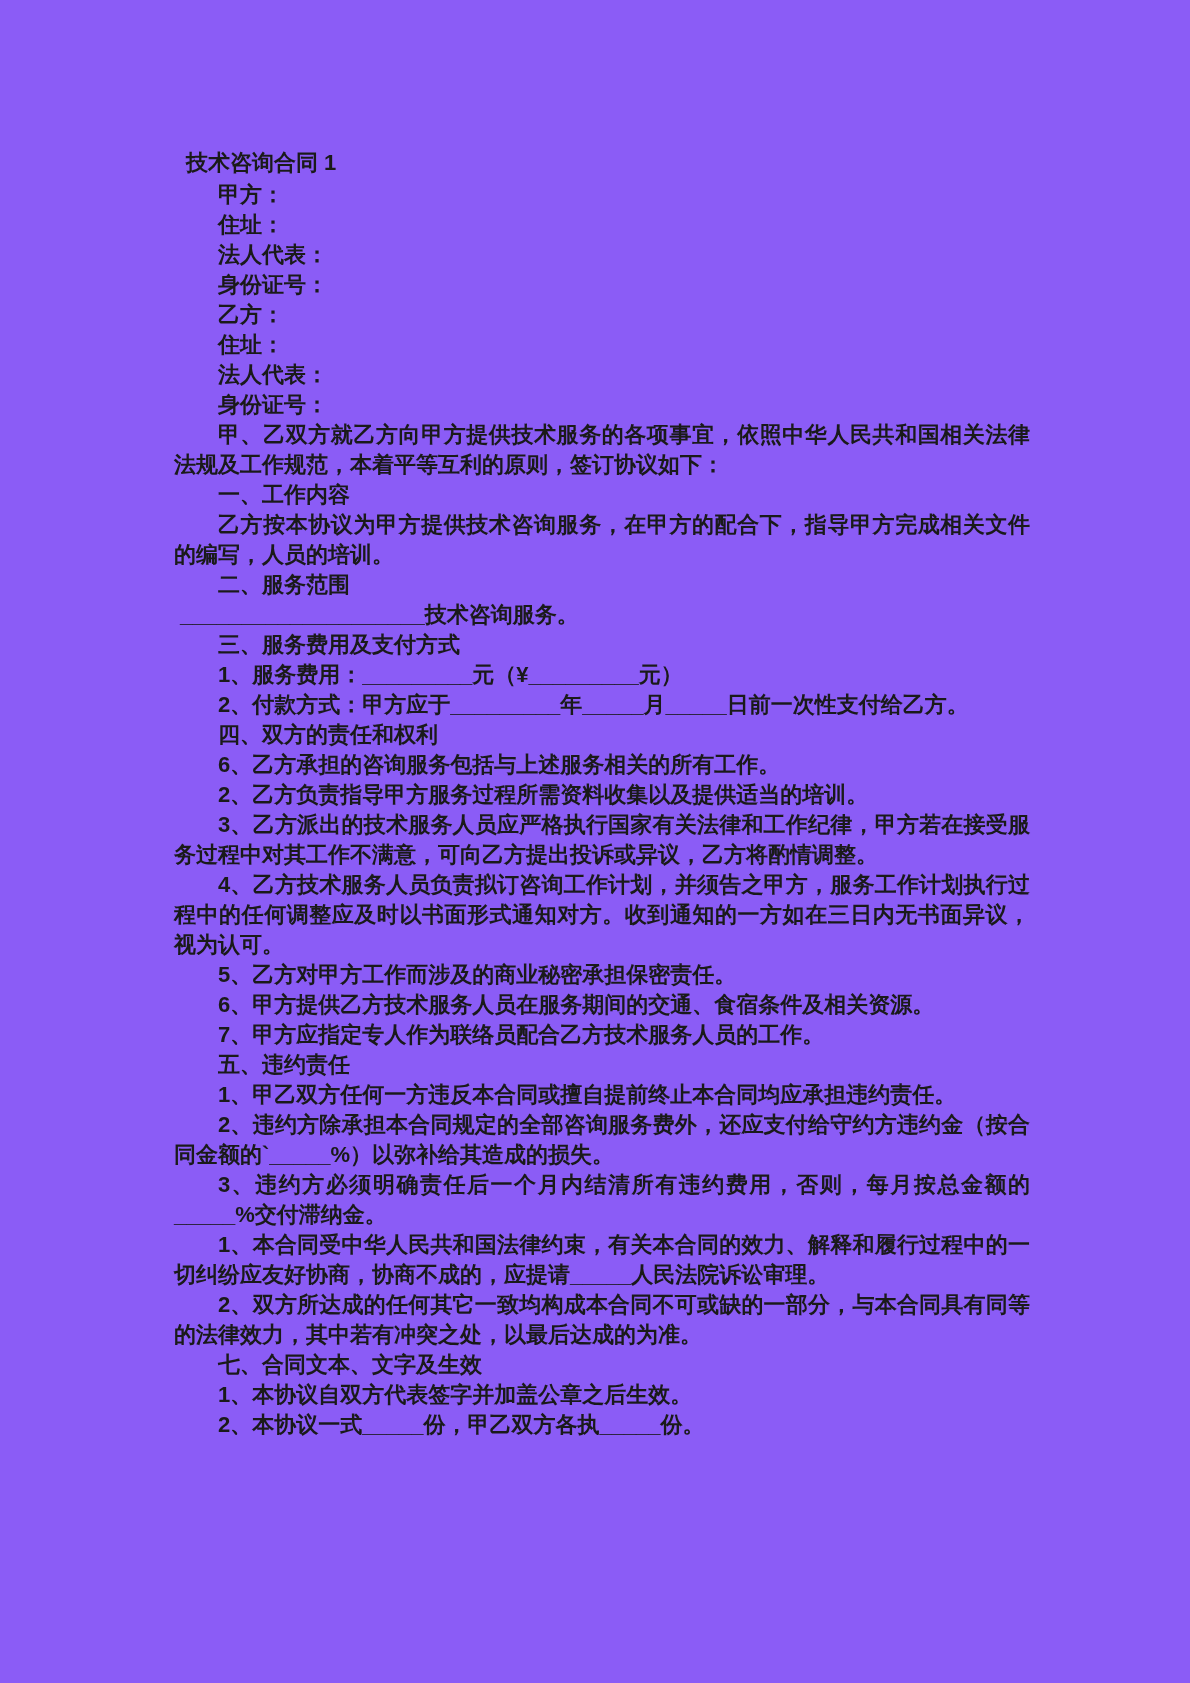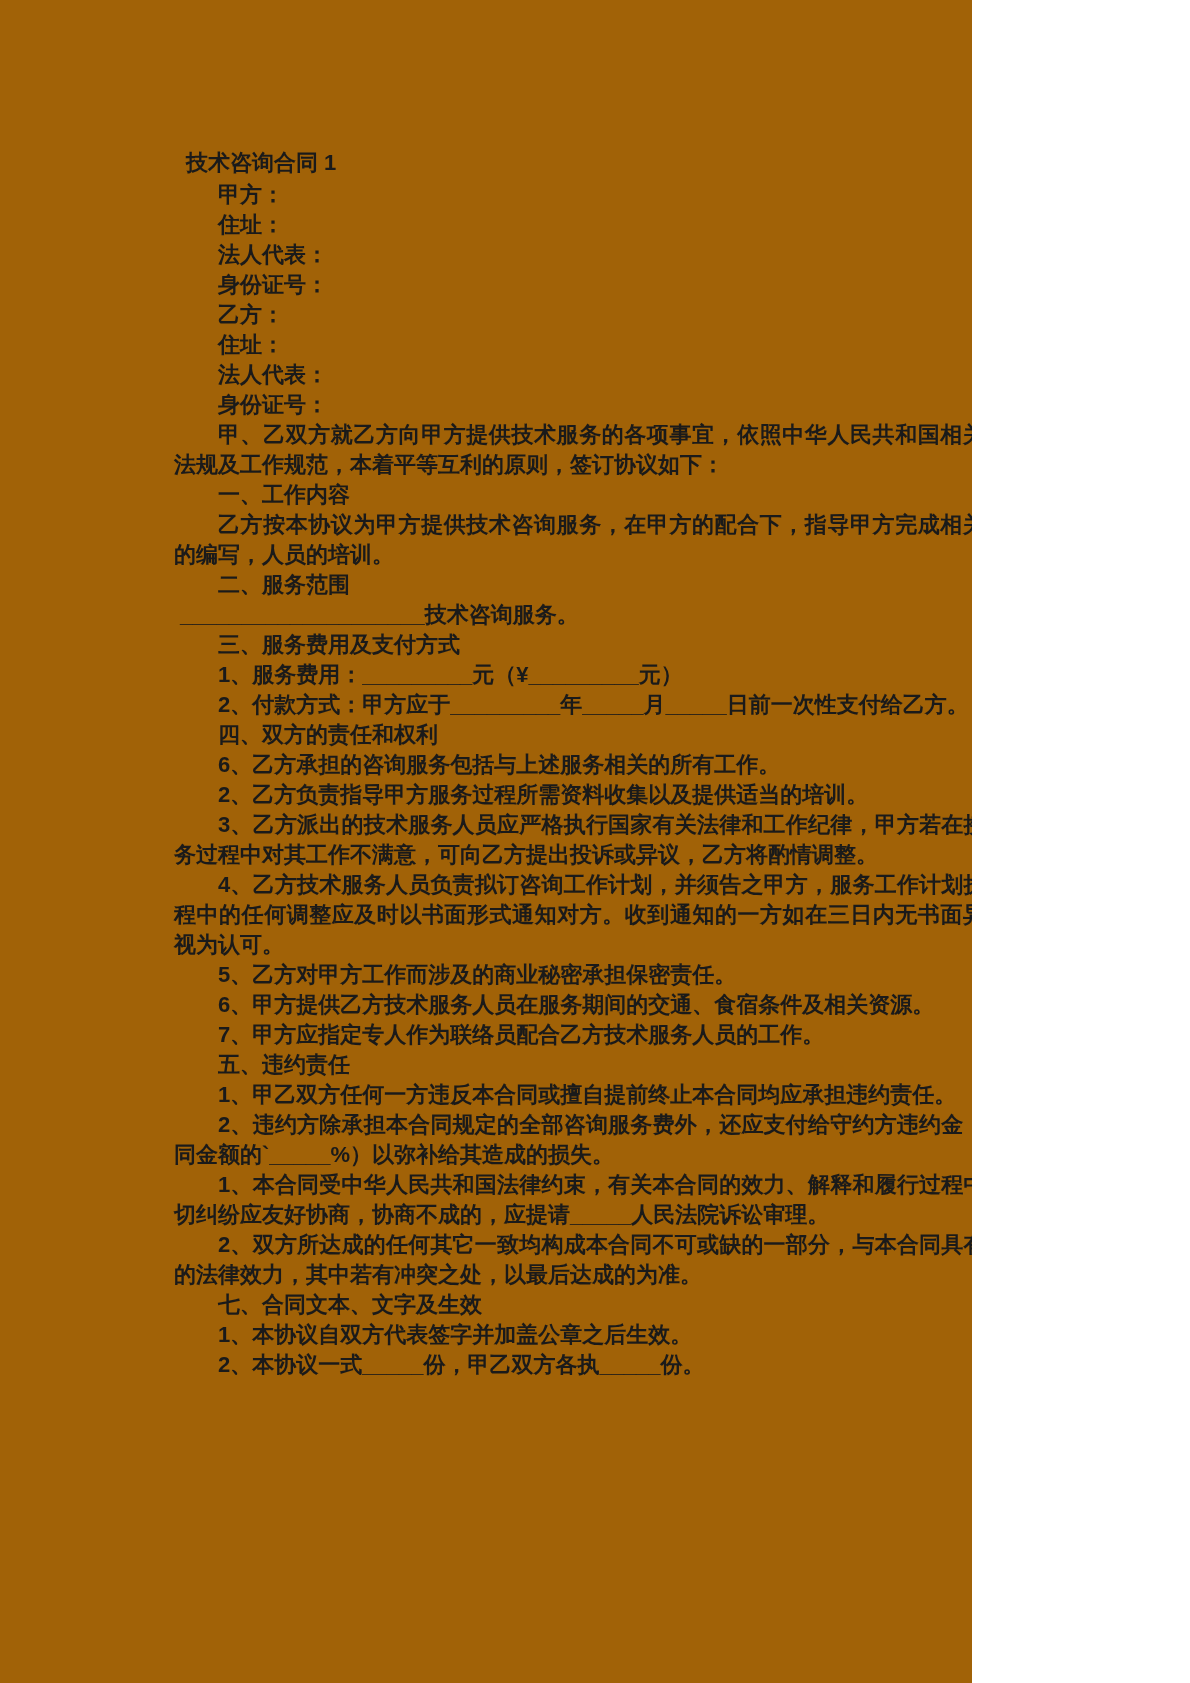--- a/index.html
+++ b/index.html
@@ -2,23 +2,23 @@
 <html><head>
 <meta charset="utf-8">
 <style>
   html, body {
     margin: 0;
     padding: 0;
     background: #ffffff;
   }
   .page {
     position: relative;
-    width: 972px;
+    width: 1190px;
     height: 1683px;
-    background: #a16207;
+    background: #8b5cf6;
     overflow: hidden;
     font-family: "Liberation Sans", sans-serif;
   }
   .doc {
     position: absolute;
     top: 148px;
     left: 174px;
     width: 856px;
     color: #1a1a1a;
     font-size: 22px;
@@ -68,19 +68,20 @@
     <p class="indent">6、乙方承担的咨询服务包括与上述服务相关的所有工作。</p>
     <p class="indent">2、乙方负责指导甲方服务过程所需资料收集以及提供适当的培训。</p>
     <p class="indent">3、乙方派出的技术服务人员应严格执行国家有关法律和工作纪律，甲方若在接受服务过程中对其工作不满意，可向乙方提出投诉或异议，乙方将酌情调整。</p>
     <p class="indent">4、乙方技术服务人员负责拟订咨询工作计划，并须告之甲方，服务工作计划执行过程中的任何调整应及时以书面形式通知对方。收到通知的一方如在三日内无书面异议，视为认可。</p>
     <p class="indent">5、乙方对甲方工作而涉及的商业秘密承担保密责任。</p>
     <p class="indent">6、甲方提供乙方技术服务人员在服务期间的交通、食宿条件及相关资源。</p>
     <p class="indent">7、甲方应指定专人作为联络员配合乙方技术服务人员的工作。</p>
     <p class="indent">五、违约责任</p>
     <p class="indent">1、甲乙双方任何一方违反本合同或擅自提前终止本合同均应承担违约责任。</p>
     <p class="indent">2、违约方除承担本合同规定的全部咨询服务费外，还应支付给守约方违约金（按合同金额的`_____%）以弥补给其造成的损失。</p>
+    <p class="indent">3、违约方必须明确责任后一个月内结清所有违约费用，否则，每月按总金额的_____%交付滞纳金。</p>
     <p class="indent">1、本合同受中华人民共和国法律约束，有关本合同的效力、解释和履行过程中的一切纠纷应友好协商，协商不成的，应提请_____人民法院诉讼审理。</p>
     <p class="indent">2、双方所达成的任何其它一致均构成本合同不可或缺的一部分，与本合同具有同等的法律效力，其中若有冲突之处，以最后达成的为准。</p>
     <p class="indent">七、合同文本、文字及生效</p>
     <p class="indent">1、本协议自双方代表签字并加盖公章之后生效。</p>
     <p class="indent">2、本协议一式_____份，甲乙双方各执_____份。</p>
   </div>
 </div>
 
 </body></html>

